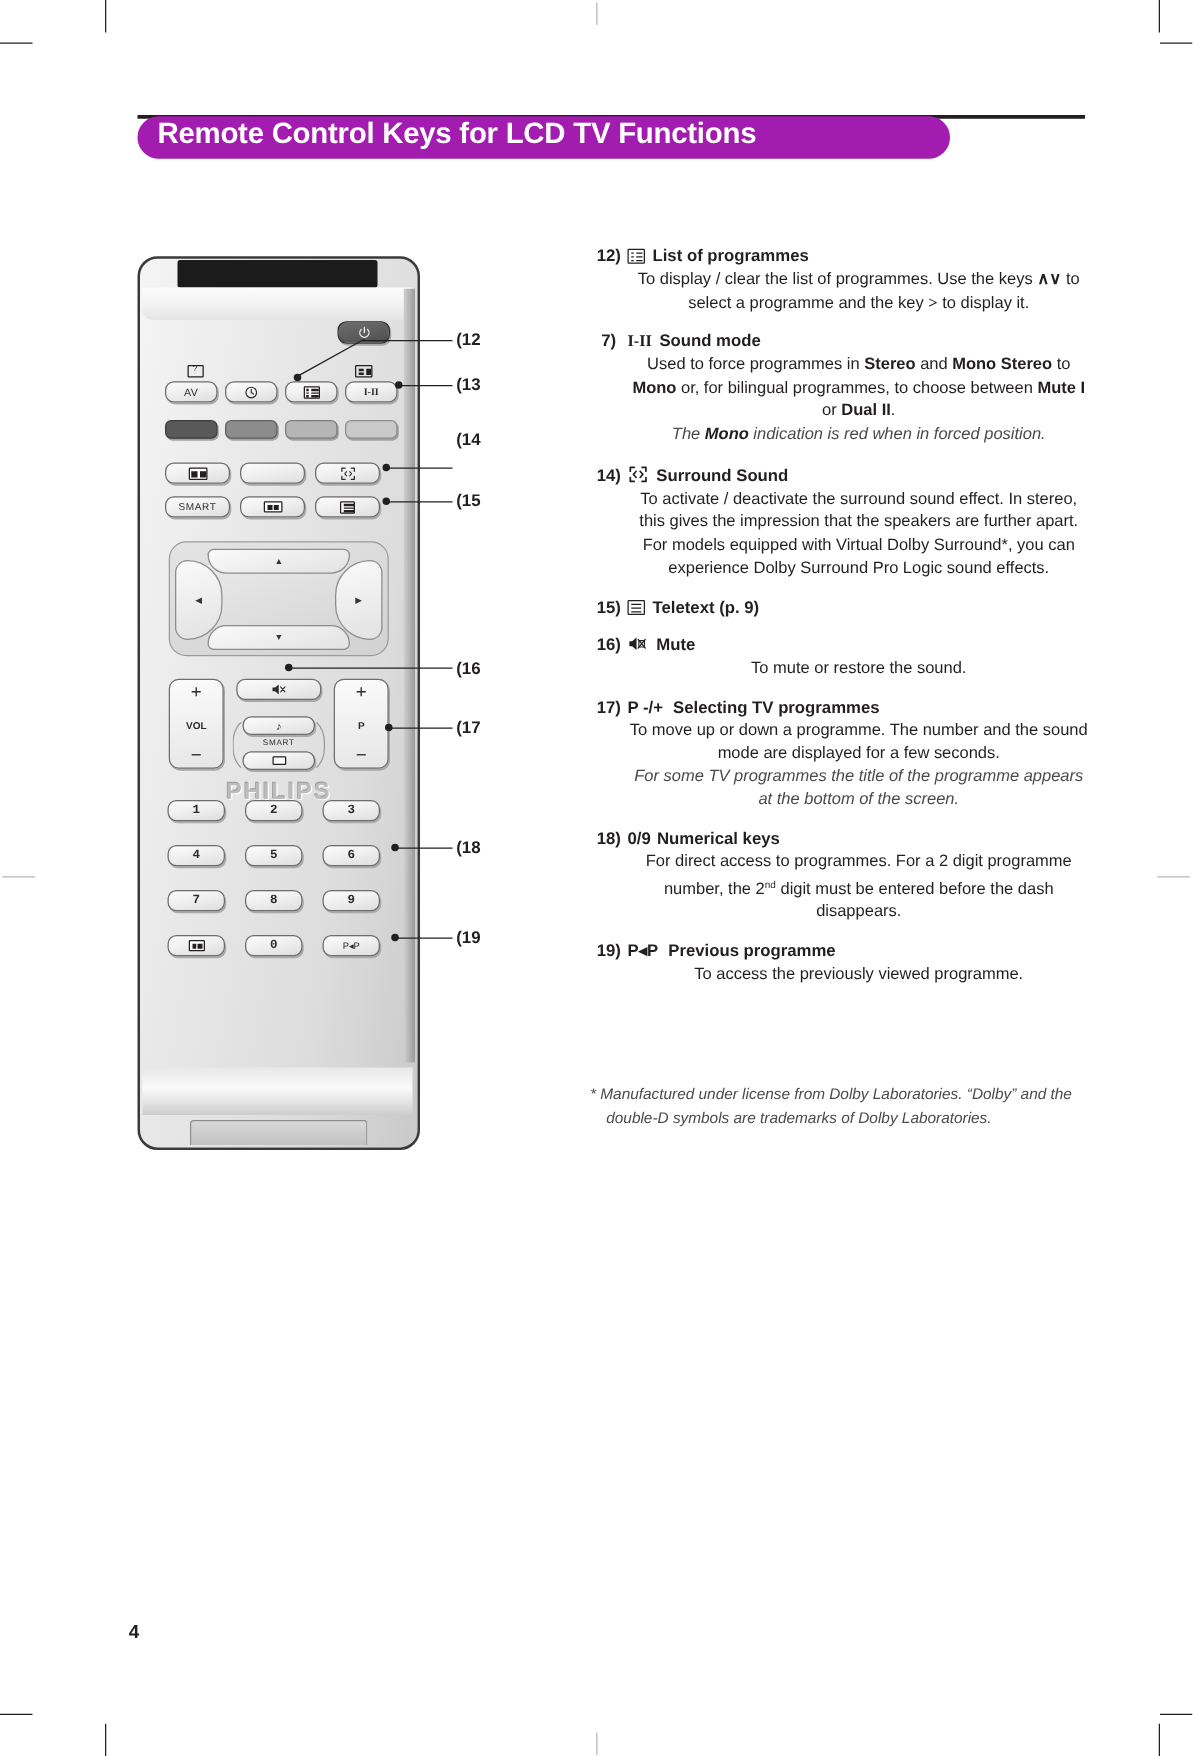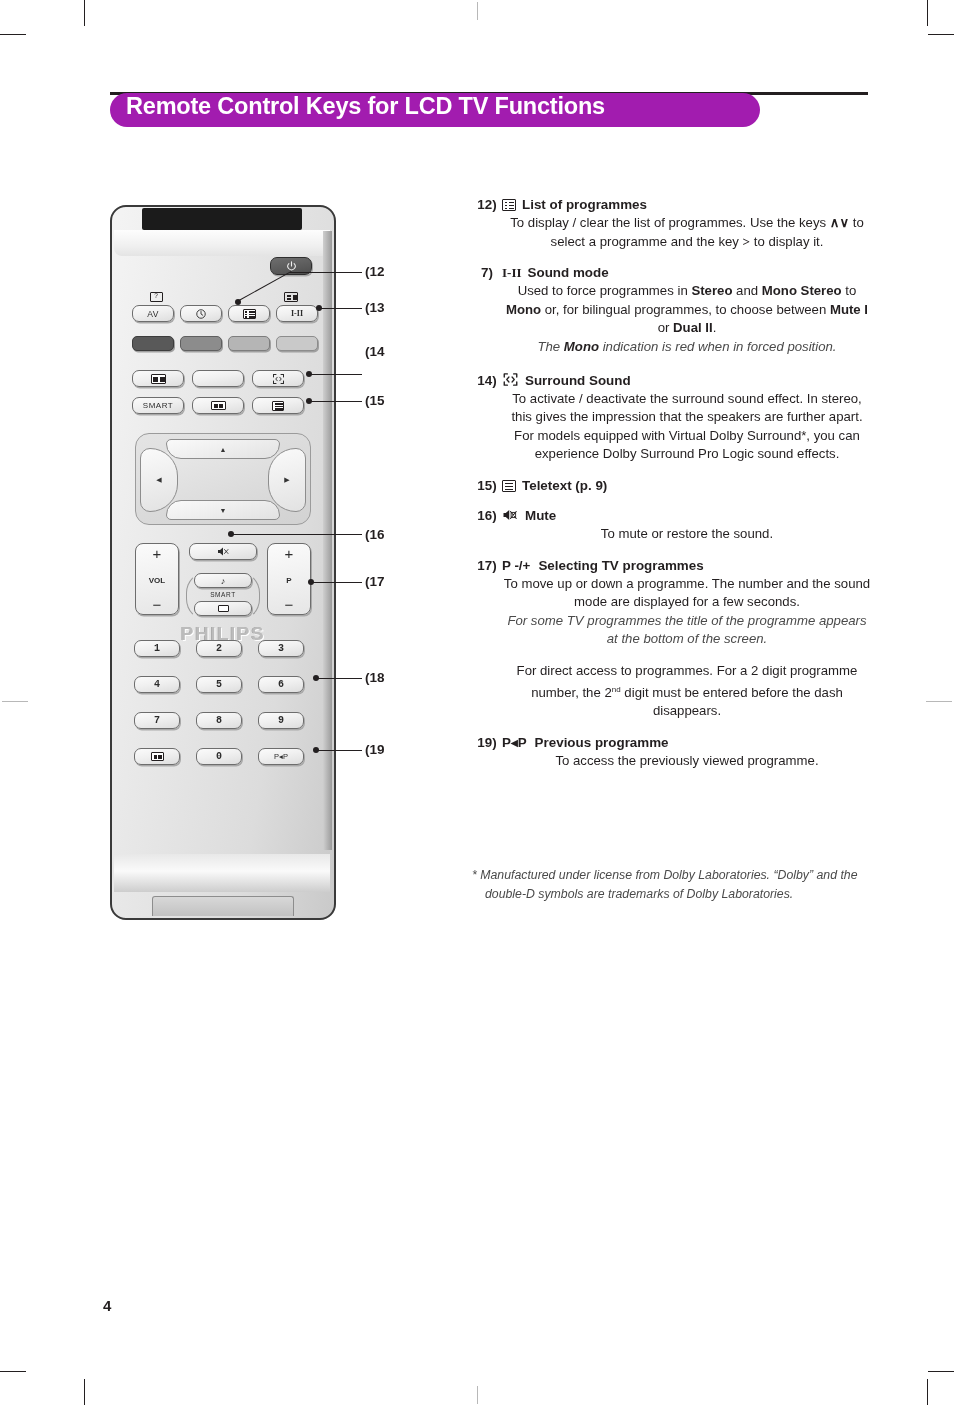--- a/index.html
+++ b/index.html
@@ -544,20 +544,25 @@
     <div class="entry">
       <div class="entry-head">
         <span class="num">17)</span>
         <span class="head-icon" style="top:0;margin-right:8px;">P -/+</span>
         <span class="head-label">Selecting TV programmes</span>
       </div>
       <div class="entry-body">To move up or down a programme. The number and the sound mode are displayed for a few seconds.<br><span class="ital">For some TV programmes the title of the programme appears at the bottom of the screen.</span></div>
     </div>
 
     <div class="entry">
+      <div class="entry-head">
+        <span class="num">18)</span>
+        <span class="head-icon" style="top:0;margin-right:5px;">0/9</span>
+        <span class="head-label">Numerical keys</span>
+      </div>
       <div class="entry-body">For direct access to programmes. For a 2 digit programme number, the 2<sup class="ord">nd</sup> digit must be entered before the dash disappears.</div>
     </div>
 
     <div class="entry">
       <div class="entry-head">
         <span class="num">19)</span>
         <span class="head-icon" style="top:0;margin-right:8px;">P◂P</span>
         <span class="head-label">Previous programme</span>
       </div>
       <div class="entry-body">To access the previously viewed programme.</div>

